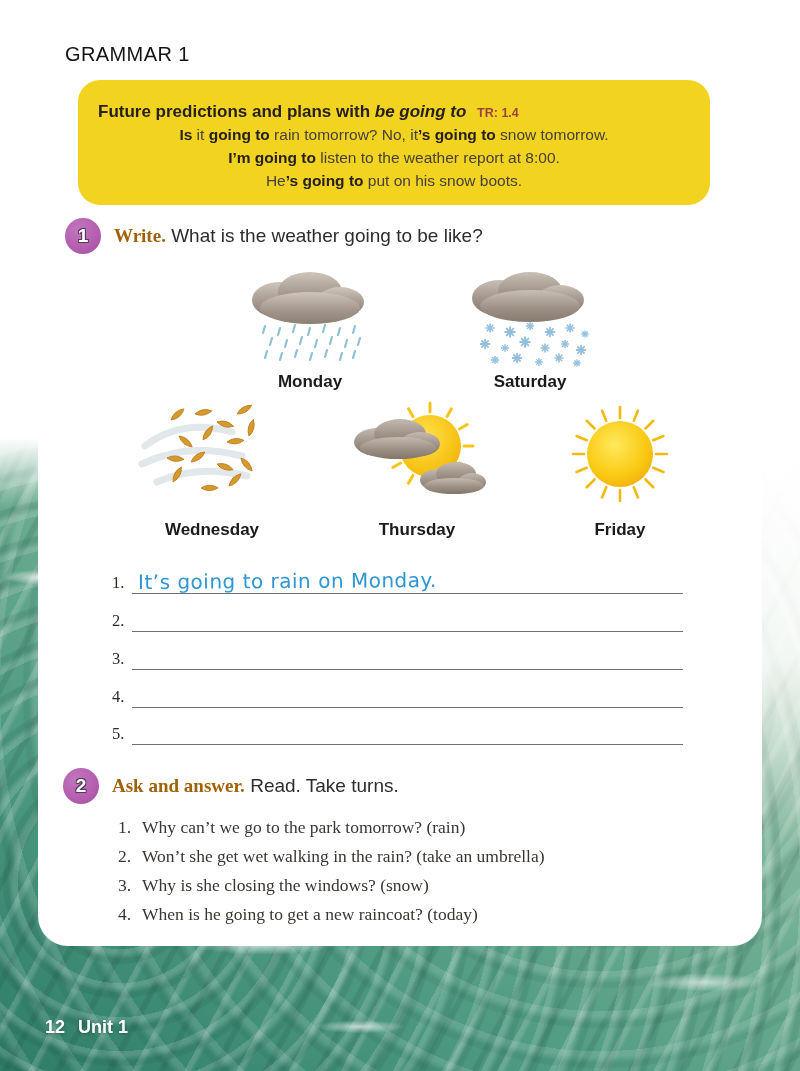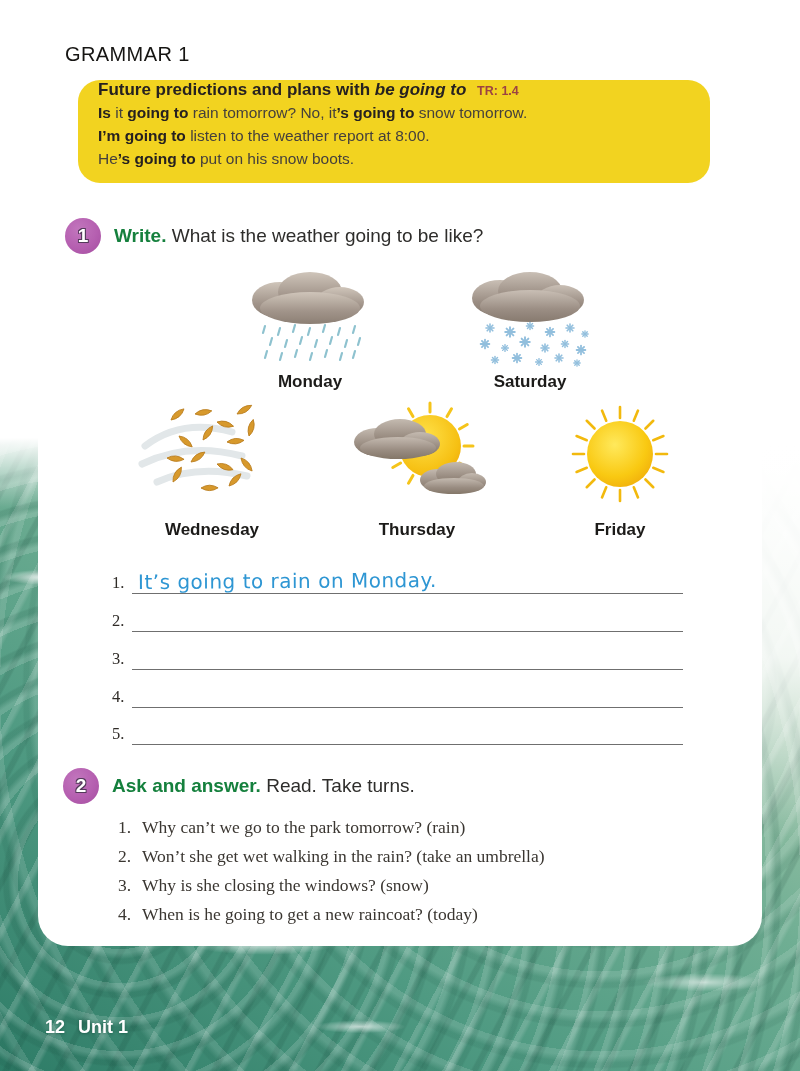--- a/index.html
+++ b/index.html
@@ -40,38 +40,38 @@
     background:#ffffff;border-radius:0 0 30px 30px;
   }
   
   .page-title{
     position:absolute;left:27px;top:30px;
     font-size:20px;font-weight:normal;color:#161513;letter-spacing:.4px;
   }
   
   .rulebox{
     position:absolute;left:40px;top:80px;width:592px;height:92px;
-    background:#f2d320;border-radius:22px;padding:0 20px 11px 20px;
+    background:#f2d320;border-radius:22px;padding:22px 20px 11px 20px;
   }
   .rulebox .head{font-size:17px;font-weight:bold;color:#262120;}
   .rulebox .head .it{font-style:italic;}
   .rulebox .head .tr{font-size:12.5px;color:#9c4342;margin-left:6px;font-weight:bold;}
-  .rulebox .ln{font-size:15.5px;color:#45403c;line-height:21px;margin-top:2px;}
+  .rulebox .ln{font-size:15.5px;color:#45403c;line-height:21px;margin-top:2px;text-align:center;}
   .rulebox .ln:first-of-type{margin-top:9px;}
   .rulebox .ln b{color:#262120;}
   
   .exhead{position:absolute;display:flex;align-items:center;gap:13px;}
   .badge{
     width:36px;height:36px;border-radius:50%;flex:0 0 36px;
     background:radial-gradient(circle at 38% 32%, #c276bd, #b55fb0 55%, #a34d9f 100%);
     color:#fff;font-size:19px;font-weight:bold;text-align:center;line-height:36px;
     text-shadow:-1px -1px 0 #53395a,1px -1px 0 #53395a,-1px 1px 0 #53395a,1px 1px 0 #53395a;
   }
   .exhead .t{font-size:19px;color:#2e2d2b;}
-  .exhead .t b{color:#15803d;}
+  .exhead .t b{color:#a16207;font-family:Liberation Serif, serif;}
   
   .day{position:absolute;width:160px;display:flex;flex-direction:column;align-items:center;}
   .day .ic{flex:0 0 auto;}
   .day .lbl{font-size:17px;font-weight:bold;color:#1c1b19;margin-top:4px;}
   
   .wrow{position:absolute;left:74px;width:571px;height:27px;display:flex;align-items:flex-end;}
   .wrow .num{font-family:"Liberation Serif",serif;font-size:16.5px;color:#2f2b27;width:20px;flex:0 0 20px;padding-bottom:1px;}
   .wrow .line{flex:1;border-bottom:1.6px solid #6f6f6f;padding-left:6px;height:100%;display:flex;align-items:center;}
   .hand{
     font-family:"DejaVu Sans",sans-serif;font-size:20px;color:#2e96d3;

